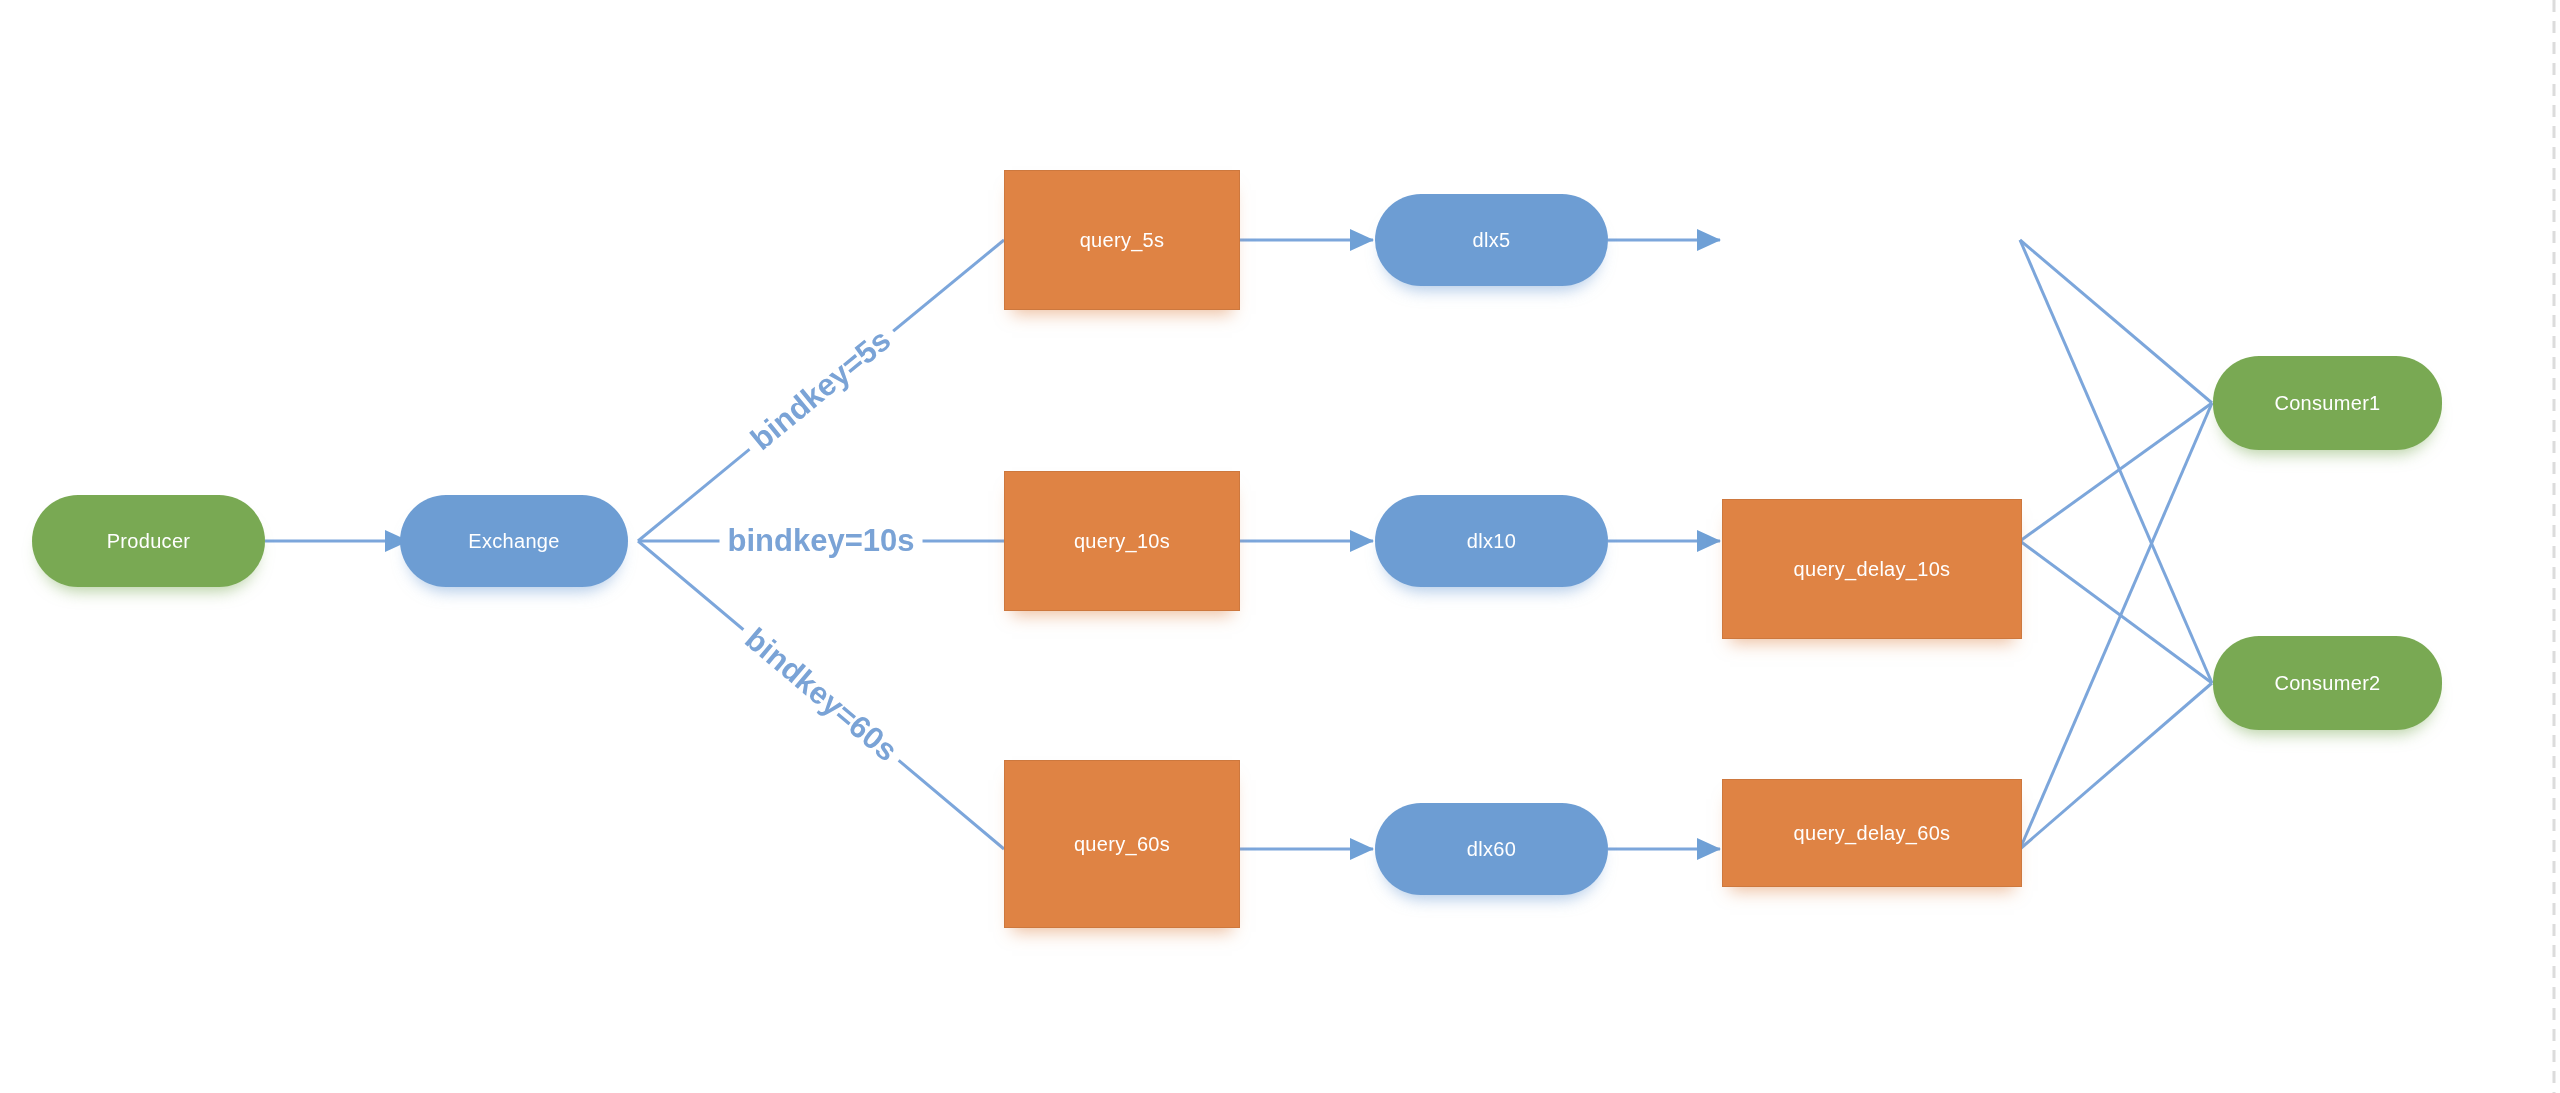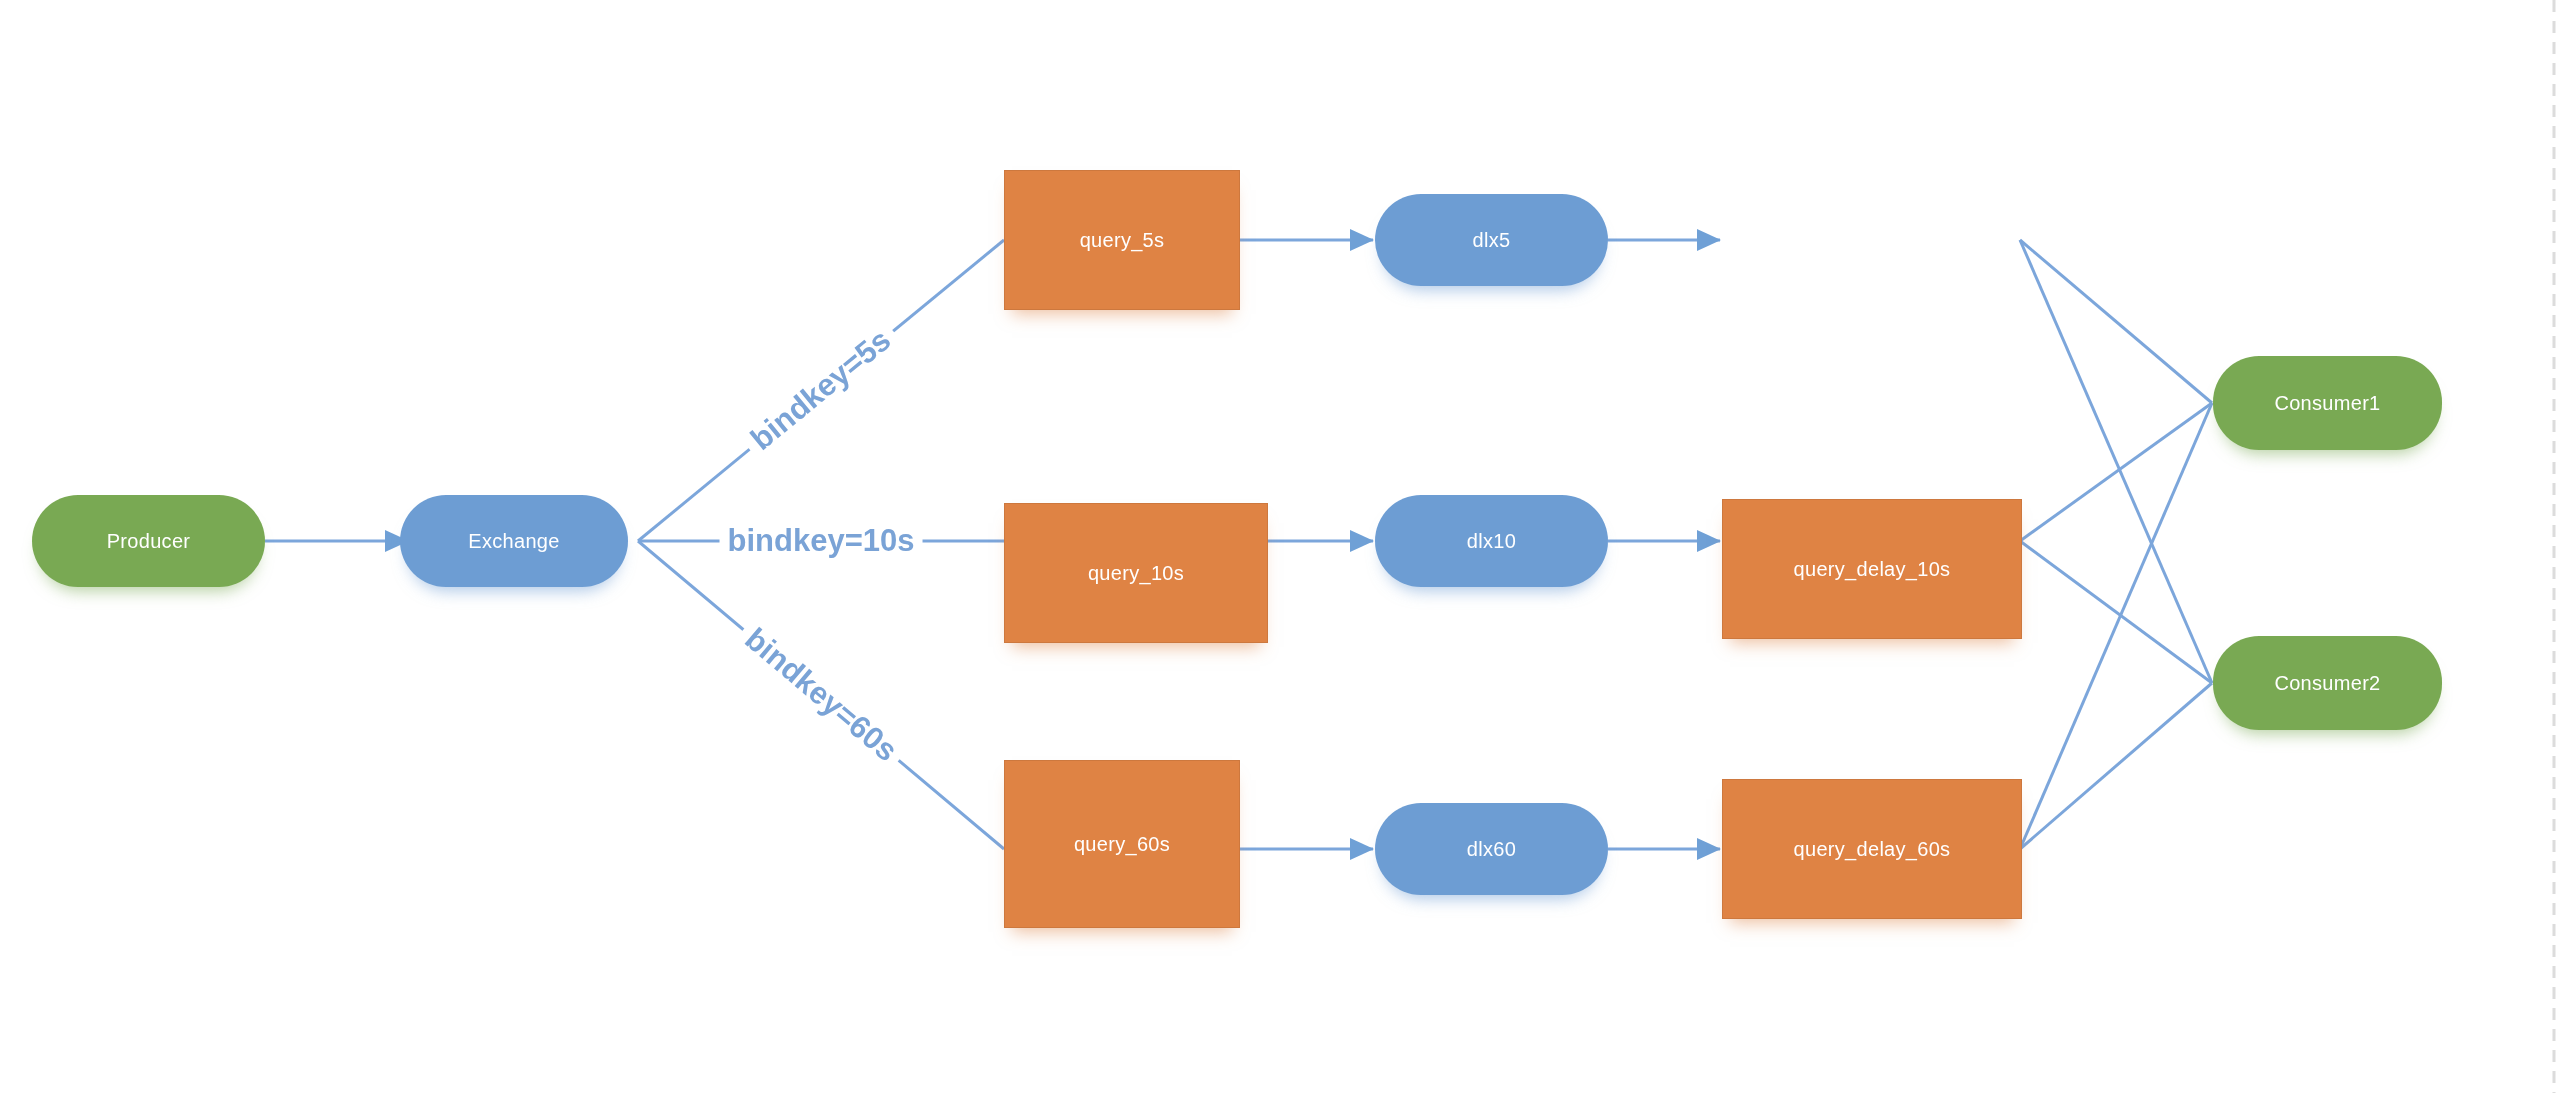--- a/index.html
+++ b/index.html
@@ -47,28 +47,28 @@
   .box-orange {
     background: var(--orange);
     border: 1px solid rgba(0,0,0,0.08);
     box-shadow: 0 12px 16px -8px rgba(222,130,67,0.5);
   }
 
   
   #n-producer        { left: 32px;   top: 495px; width: 233px; height: 92px; }
   #n-exchange        { left: 400px;  top: 495px; width: 228px; height: 92px; }
   #n-query_5s        { left: 1004px; top: 170px; width: 236px; height: 140px; }
-  #n-query_10s       { left: 1004px; top: 471px; width: 264px; height: 140px; margin-top: 32px; }
+  #n-query_10s       { left: 1004px; top: 471px; width: 236px; height: 140px; }
   #n-query_60s       { left: 1004px; top: 760px; width: 236px; height: 168px; }
   #n-dlx5            { left: 1375px; top: 194px; width: 233px; height: 92px; }
   #n-dlx10           { left: 1375px; top: 495px; width: 233px; height: 92px; }
   #n-dlx60           { left: 1375px; top: 803px; width: 233px; height: 92px; }
   #n-query_delay_5s  { left: 1722px; top: 170px; width: 300px; height: 140px; }
   #n-query_delay_10s { left: 1722px; top: 471px; width: 300px; height: 140px; margin-top: 28px; }
-  #n-query_delay_60s { left: 1722px; top: 779px; width: 300px; height: 140px; }
+  #n-query_delay_60s { left: 1722px; top: 779px; width: 300px; height: 108px; }
   #n-consumer1       { left: 2213px; top: 356px; width: 229px; height: 94px; }
   #n-consumer2       { left: 2213px; top: 636px; width: 229px; height: 94px; }
 
   .edge-label {
     position: absolute;
     color: var(--edgelabel);
     background: #ffffff;
     font-size: 31px;
     font-weight: 600;
     white-space: nowrap;

